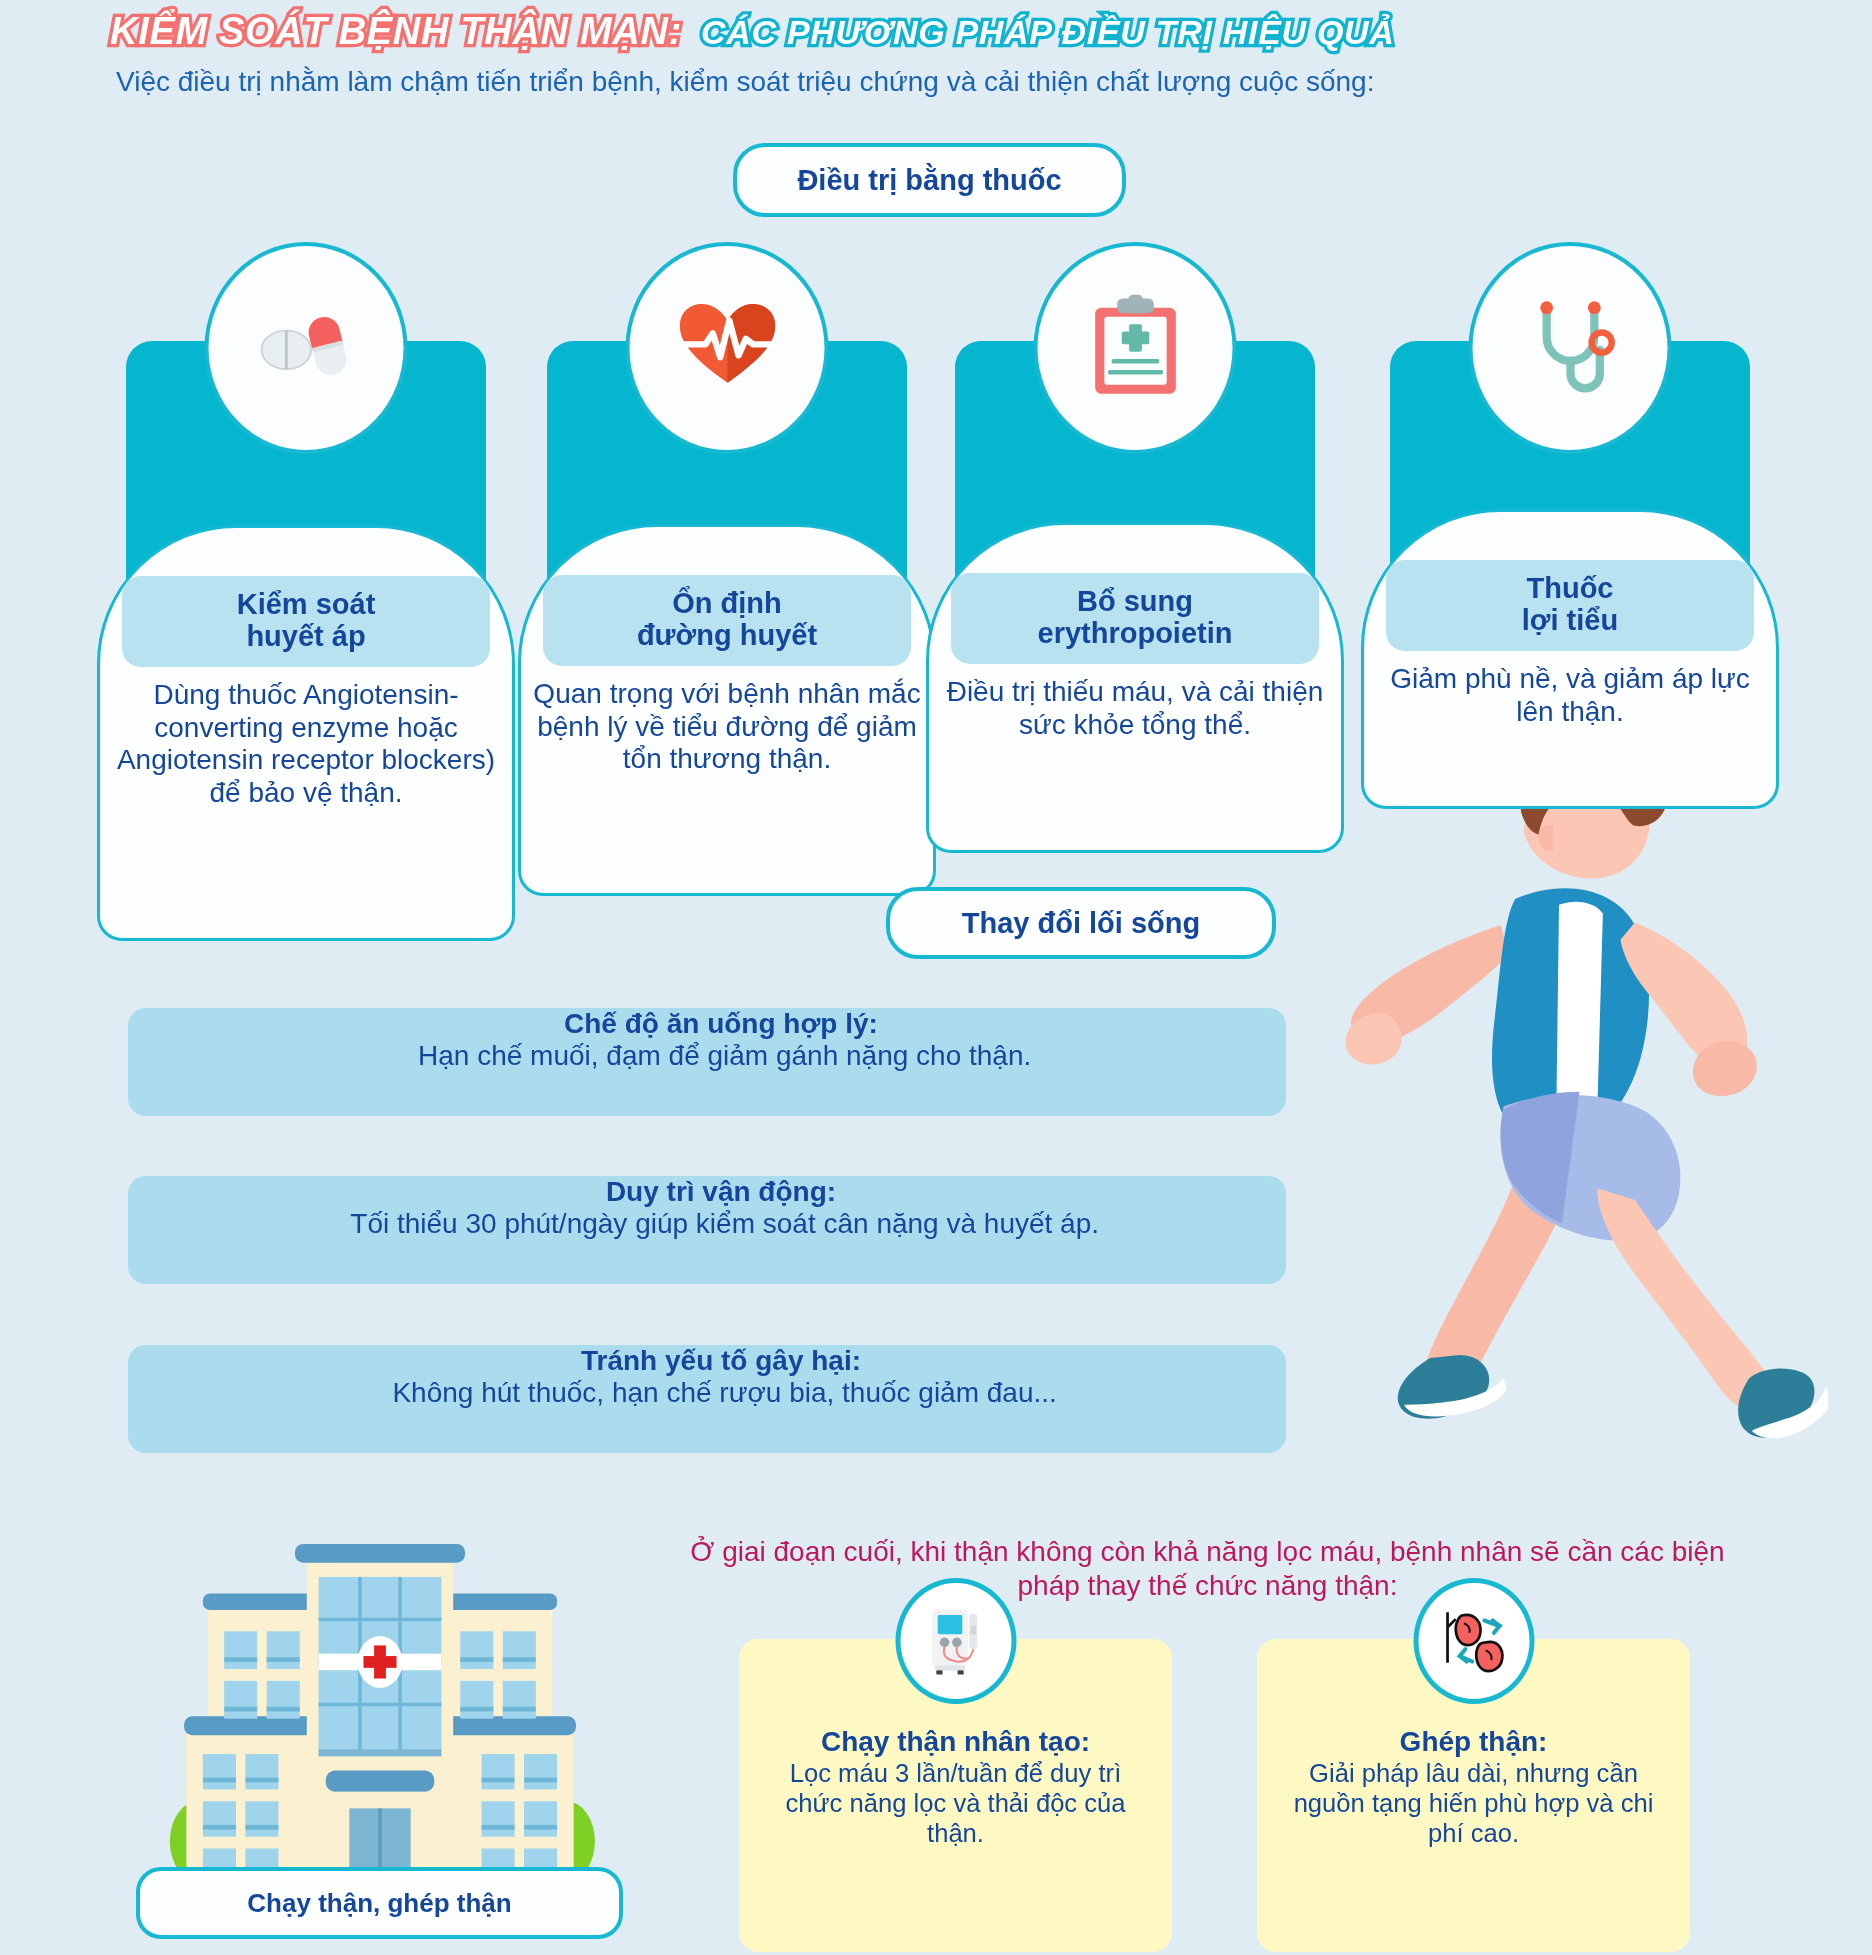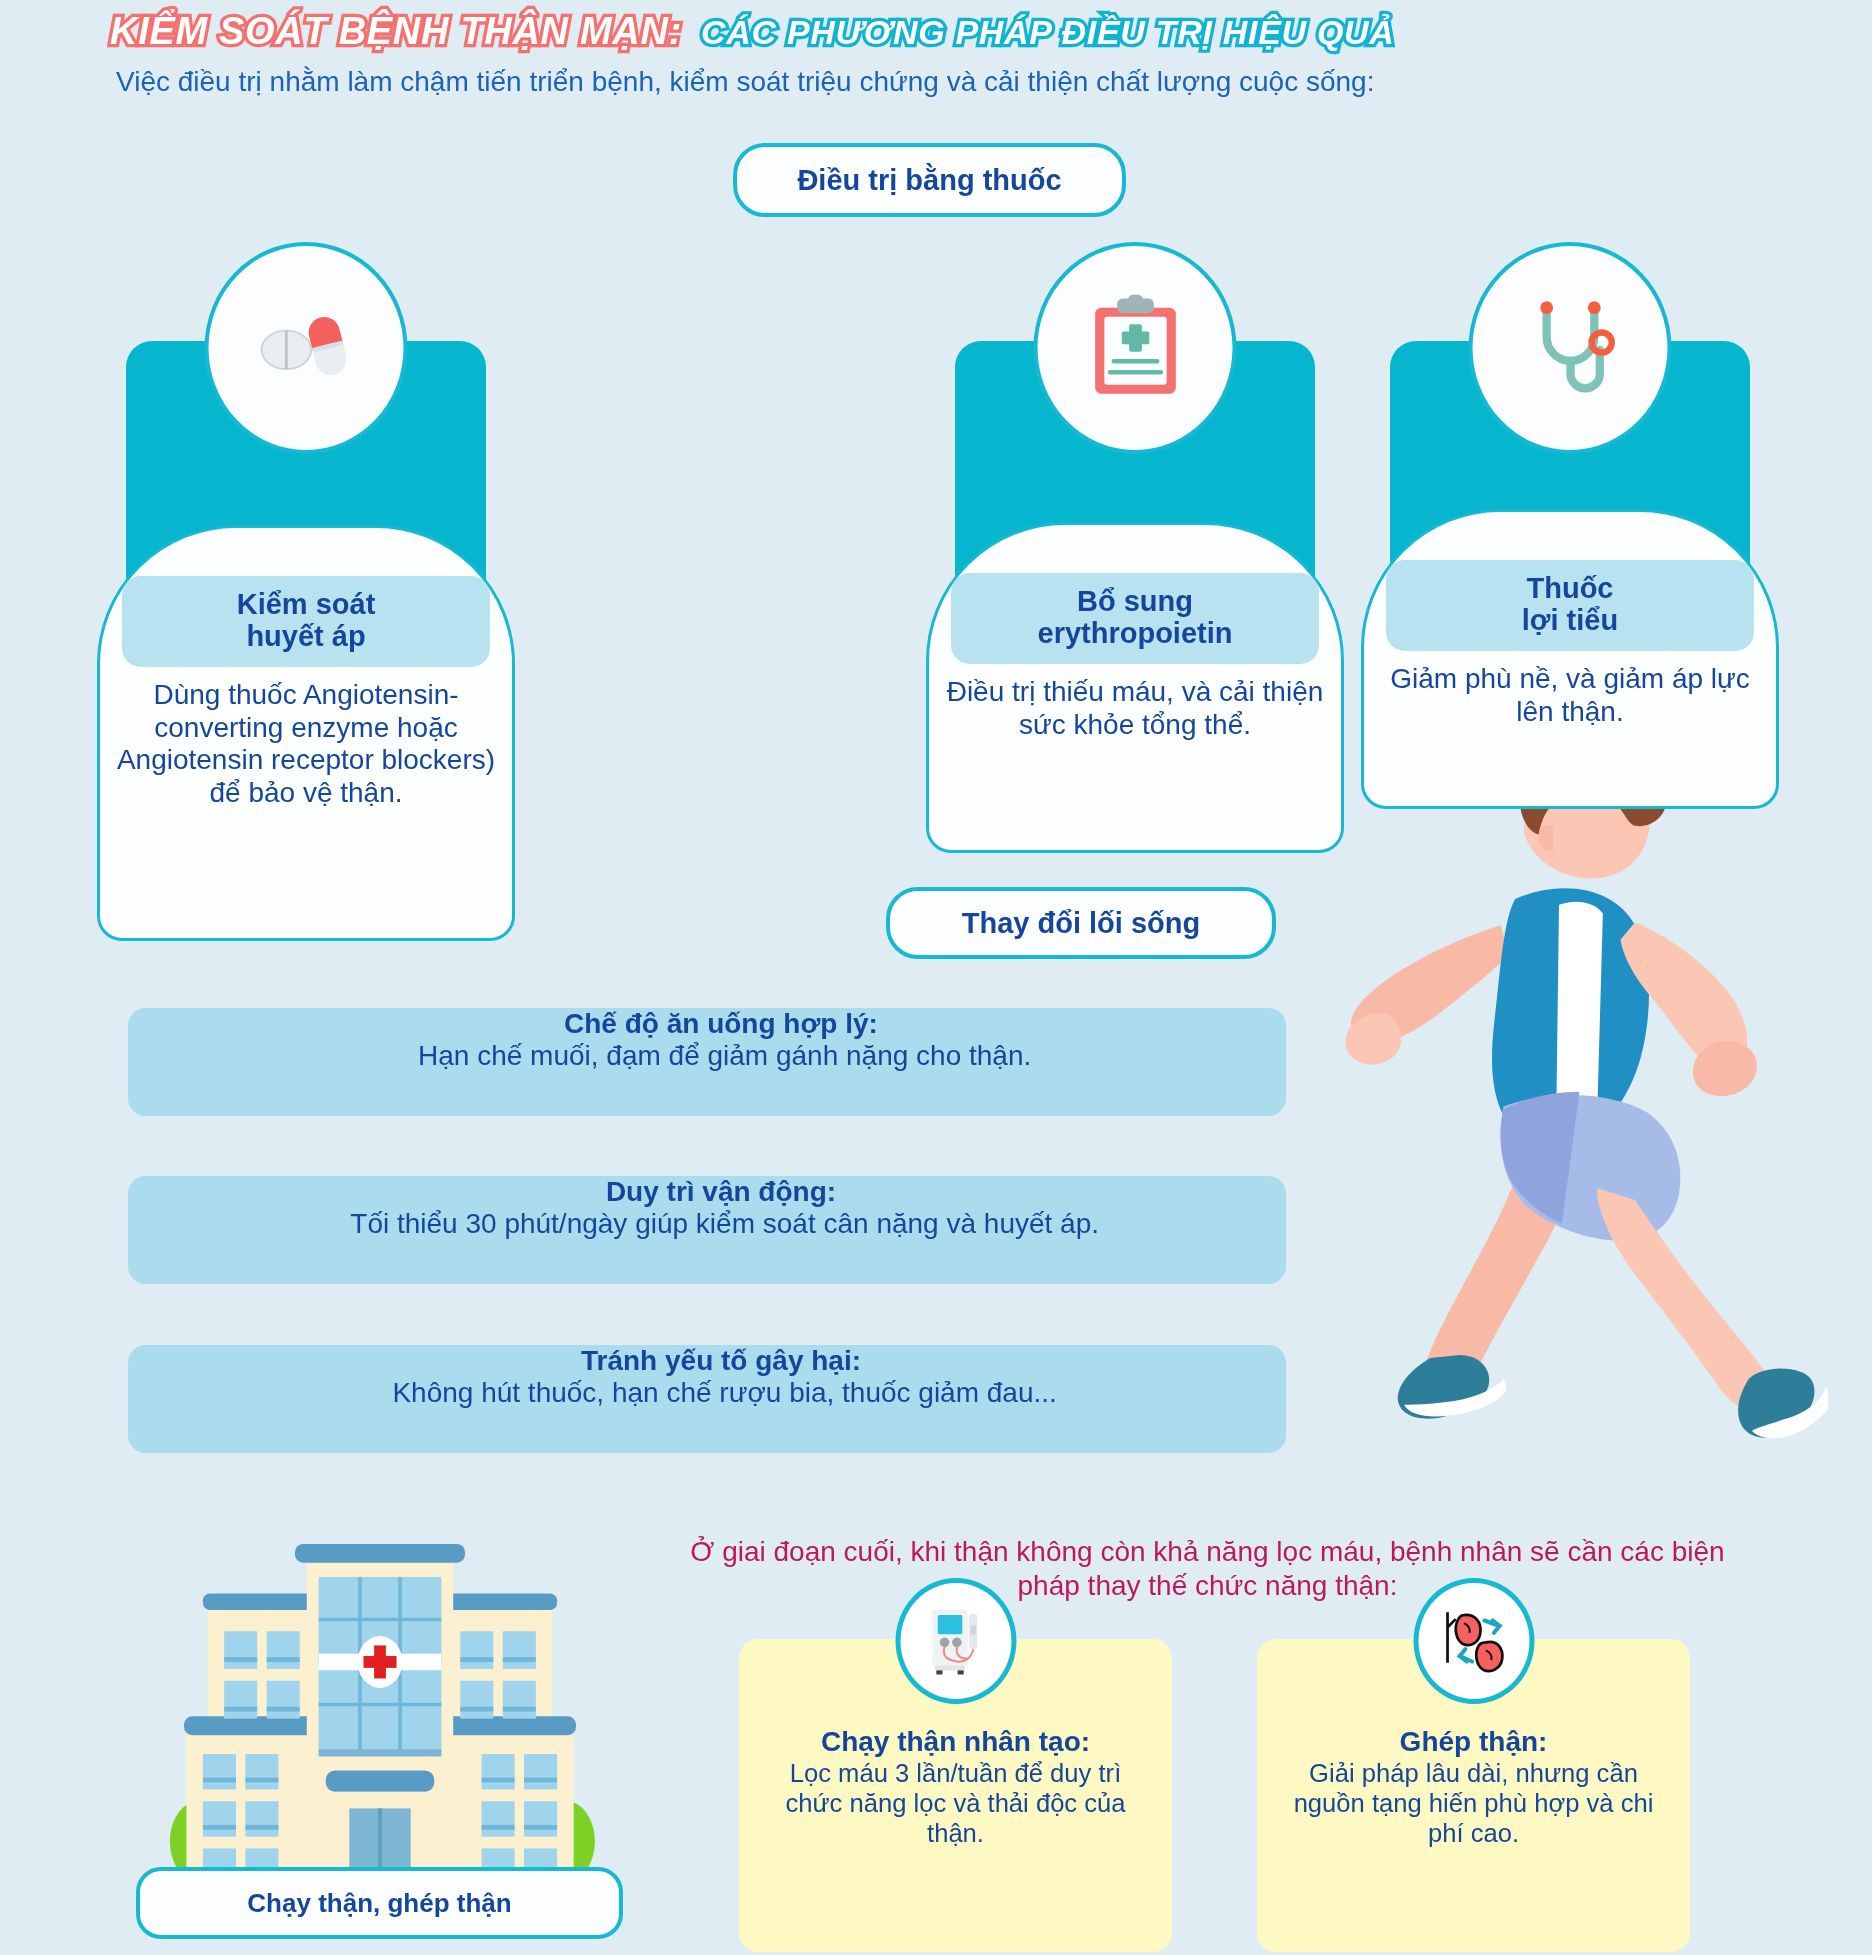--- a/index.html
+++ b/index.html
@@ -258,20 +258,36 @@
     </div>
     <div class="card-body">
       <div class="card-chip">
         <span>Kiểm soát</span><br>
         <span>huyết áp</span>
       </div>
       <div class="card-text">Dùng thuốc Angiotensin-converting enzyme hoặc Angiotensin receptor blockers) để bảo vệ thận.</div>
     </div>
   </div>
 
+  <div class="med-card" id="card-2">
+    <div class="icon-bubble">
+      <svg viewBox="0 0 120 120">
+        <path d="M60 98 C20 70 8 52 8 36 C8 20 20 12 32 12 C44 12 54 20 60 30 C66 20 76 12 88 12 C100 12 112 20 112 36 C112 52 100 70 60 98 Z" fill="#f15a34"></path>
+        <path d="M60 98 C100 70 112 52 112 36 C112 20 100 12 88 12 C76 12 66 20 60 30 Z" fill="#d9431d"></path>
+        <polyline points="10,56 36,56 44,44 52,70 62,30 72,68 80,50 88,56 112,56" fill="none" stroke="#ffffff" stroke-width="7" stroke-linejoin="round" stroke-linecap="round"></polyline>
+      </svg>
+    </div>
+    <div class="card-body">
+      <div class="card-chip">
+        <span>Ổn định</span><br>
+        <span>đường huyết</span>
+      </div>
+      <div class="card-text">Quan trọng với bệnh nhân mắc bệnh lý về tiểu đường để giảm tổn thương thận.</div>
+    </div>
+  </div>
 
   <div class="med-card" id="card-3">
     <div class="icon-bubble">
       <svg viewBox="0 0 120 120">
         <rect x="16" y="16" width="88" height="94" rx="7" fill="#f4716f"></rect>
         <rect x="26" y="26" width="68" height="74" rx="3" fill="#fbfdfe"></rect>
         <rect x="40" y="6" width="40" height="16" rx="6" fill="#9fb4b8"></rect>
         <rect x="52" y="2" width="16" height="10" rx="5" fill="#9fb4b8"></rect>
         <rect x="53" y="34" width="14" height="30" rx="2" fill="#63b9a8"></rect>
         <rect x="45" y="42" width="30" height="14" rx="2" fill="#63b9a8"></rect>

